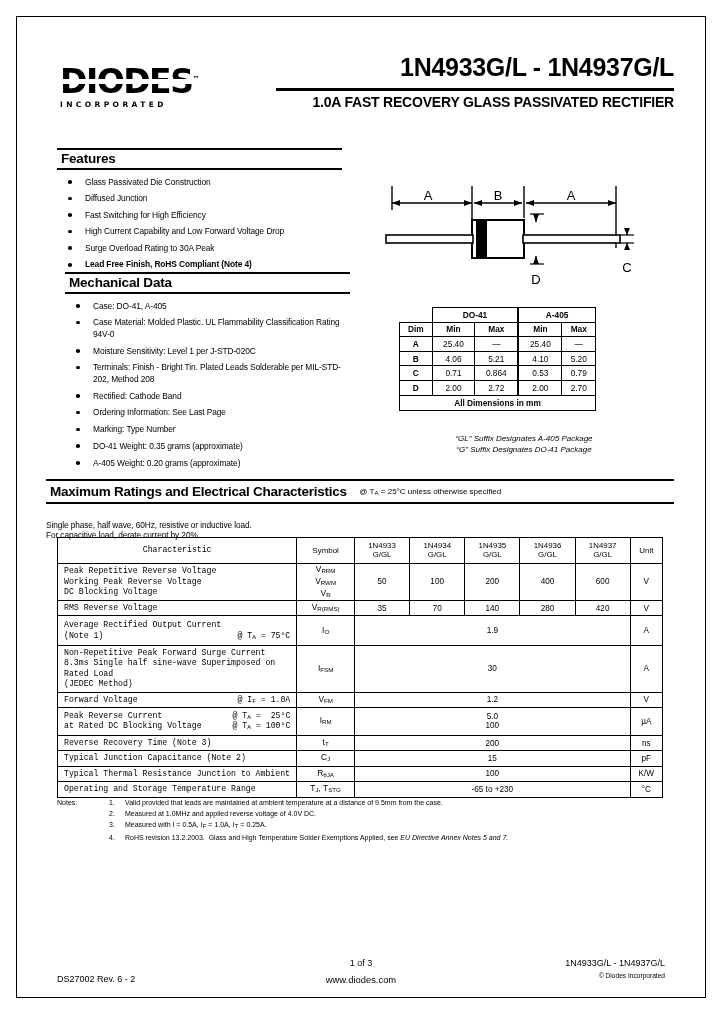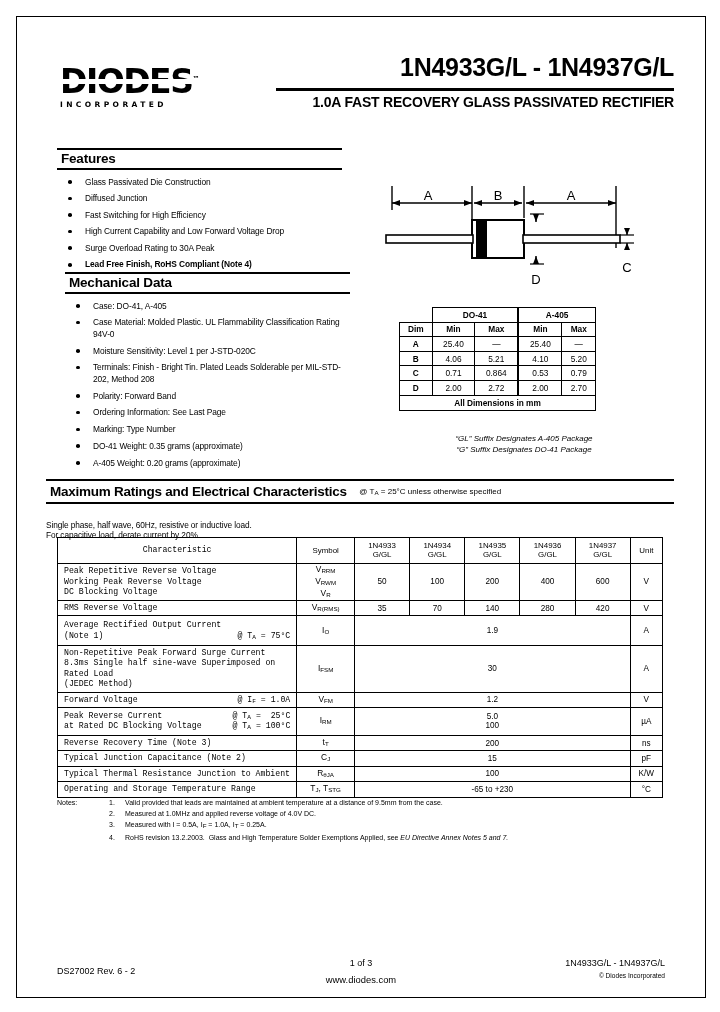--- a/index.html
+++ b/index.html
@@ -91,21 +91,21 @@
   
   .notes{position:absolute;left:57px;top:798px;width:620px;font-size:7px;line-height:9.6px;}
   .notes .nlabel{position:absolute;left:0;top:0;}
   .notes ol{list-style:none;margin:0;padding:0 0 0 68px;}
   .notes li{position:relative;margin-bottom:1.6px;}
   .notes li .num{position:absolute;left:-16px;}
   .notes i{font-style:italic;}
 
   
   .footer{position:absolute;left:57px;top:958px;width:608px;font-size:9px;}
-  .f-left{position:absolute;left:0;top:8px;}
+  .f-left{position:absolute;left:0;top:16px;}
   .f-center{position:absolute;left:0;width:608px;text-align:center;}
   .f-right{position:absolute;right:0;top:0;text-align:right;}
   .f-url{font-weight:normal;font-size:9.4px;}
   .f-copy{font-size:6.6px;margin-top:4px;}
 </style>
 </head>
 <body>
 
 <div class="page">
   <div class="frame"></div>
@@ -141,21 +141,21 @@
 
   <div class="sec" style="left:57px;top:272px;width:285px;margin-left:8px;">
     <div class="sec-rule-top"></div>
     <div class="sec-title" style="padding:1px 0 1px 4px;">Mechanical Data</div>
     <div class="sec-rule-bot"></div>
     <ul class="bl mech" style="margin-top:7px;">
       <li>Case: DO-41, A-405</li>
       <li>Case Material:  Molded Plastic.  UL Flammability Classification Rating 94V-0</li>
       <li>Moisture Sensitivity:  Level 1 per J-STD-020C</li>
       <li>Terminals: Finish - Bright Tin.  Plated Leads Solderable per MIL-STD-202, Method 208</li>
-      <li>Polarity: Forward Band</li>
+      <li>Rectified: Cathode Band</li>
       <li>Ordering Information:  See Last Page</li>
       <li>Marking: Type Number</li>
       <li>DO-41 Weight: 0.35 grams (approximate)</li>
       <li>A-405 Weight: 0.20 grams (approximate)</li>
     </ul>
   </div>
 
   <div class="drawing">
     <svg width="286" height="112" viewBox="0 0 286 112">
 

